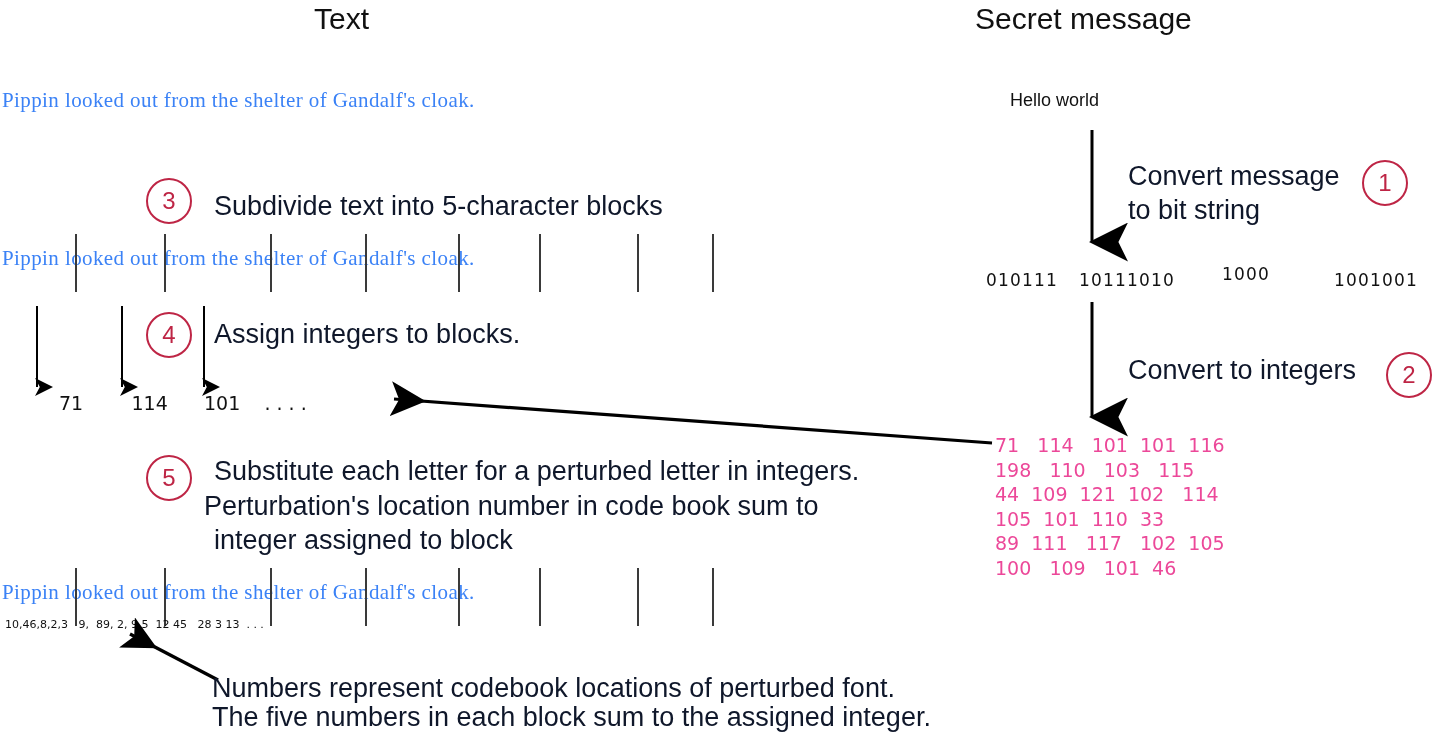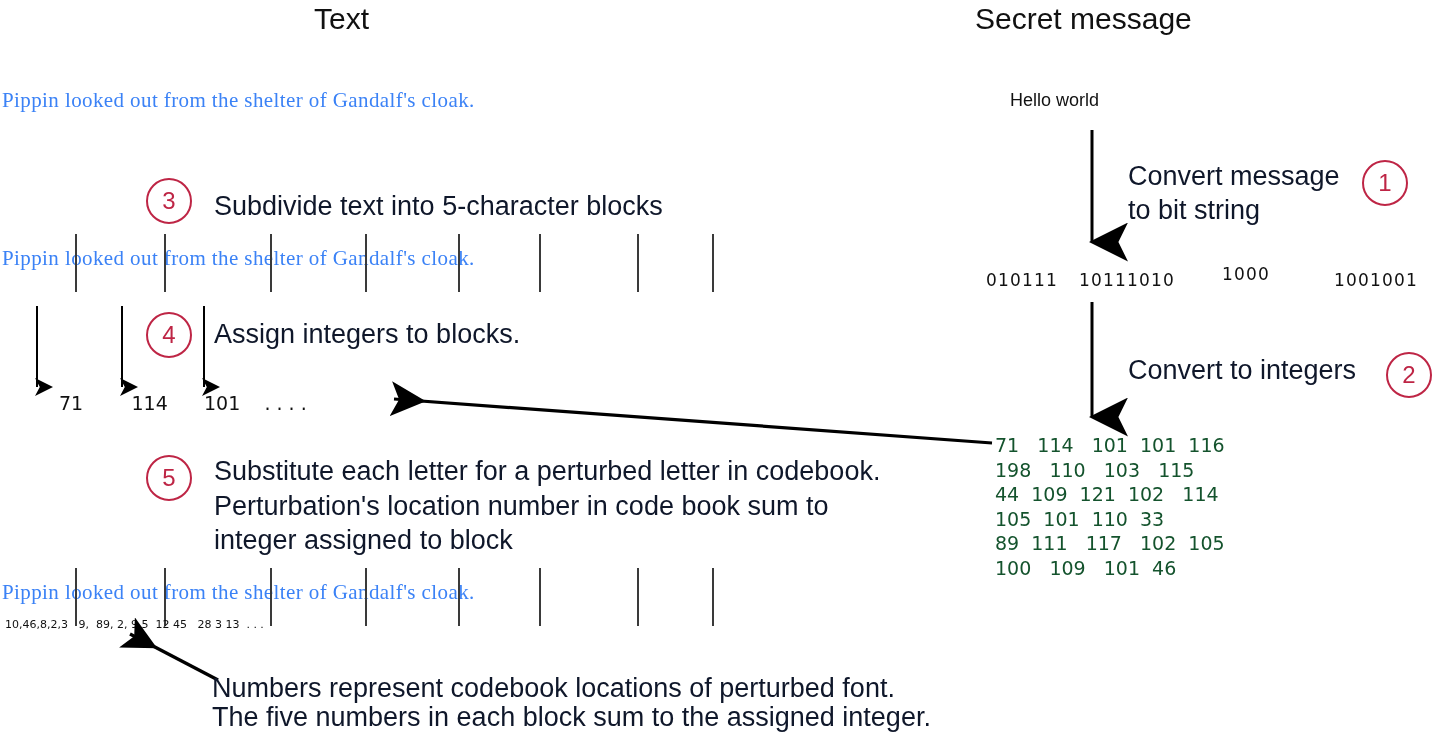--- a/index.html
+++ b/index.html
@@ -35,21 +35,21 @@
   .bits{
     font-family:"DejaVu Sans", sans-serif;
     font-size:17px;
     letter-spacing:1.2px;
     color:#111;
     white-space:nowrap;
   }
   .ints-row{
     font-family:"DejaVu Sans", sans-serif;
     font-size:19px;
-    color:#14532d;
+    color:#ec4899;
     white-space:pre;
     line-height:24.5px;
   }
   .smallnums{
     font-family:"DejaVu Sans", sans-serif;
     font-size:11px;
     color:#111;
     white-space:pre;
   }
   .helloworld{
@@ -122,22 +122,22 @@
 <svg class="abs" style="left:380px;top:386px;" width="620" height="64">
   <defs>
     <marker id="leftarrow" markerWidth="11" markerHeight="11" refX="10" refY="5.5" orient="auto">
       <path d="M11,0 L0,5.5 L11,11 L8.4,5.5 Z" fill="#000"></path>
     </marker>
   </defs>
   <line x1="612" y1="57" x2="14" y2="13" stroke="#000" stroke-width="3.2" marker-end="url(#leftarrow)"></line>
 </svg>
 
 <div class="abs circnum" style="left:146px;top:455px;">5</div>
-<div class="abs red" style="left:214px;top:457px;">Substitute each letter for a perturbed letter in codebook.</div>
-<div class="abs red" style="left:214px;top:492px;">Perturbation's location number in code book sum to</div>
+<div class="abs red" style="left:214px;top:457px;">Substitute each letter for a perturbed letter in integers.</div>
+<div class="abs red" style="left:204px;top:492px;">Perturbation's location number in code book sum to</div>
 <div class="abs red" style="left:214px;top:526px;">integer assigned to block</div>
 
 <div class="abs serif-line" style="left:2px;top:580px;">Pippin looked out from the shelter of Gandalf's cloak.</div>
 
 <div class="divider" style="left:75px;top:568px;height:58px;"></div>
 <div class="divider" style="left:164px;top:568px;height:58px;"></div>
 <div class="divider" style="left:270px;top:568px;height:58px;"></div>
 <div class="divider" style="left:365px;top:568px;height:58px;"></div>
 <div class="divider" style="left:458px;top:568px;height:58px;"></div>
 <div class="divider" style="left:539px;top:568px;height:58px;"></div>

